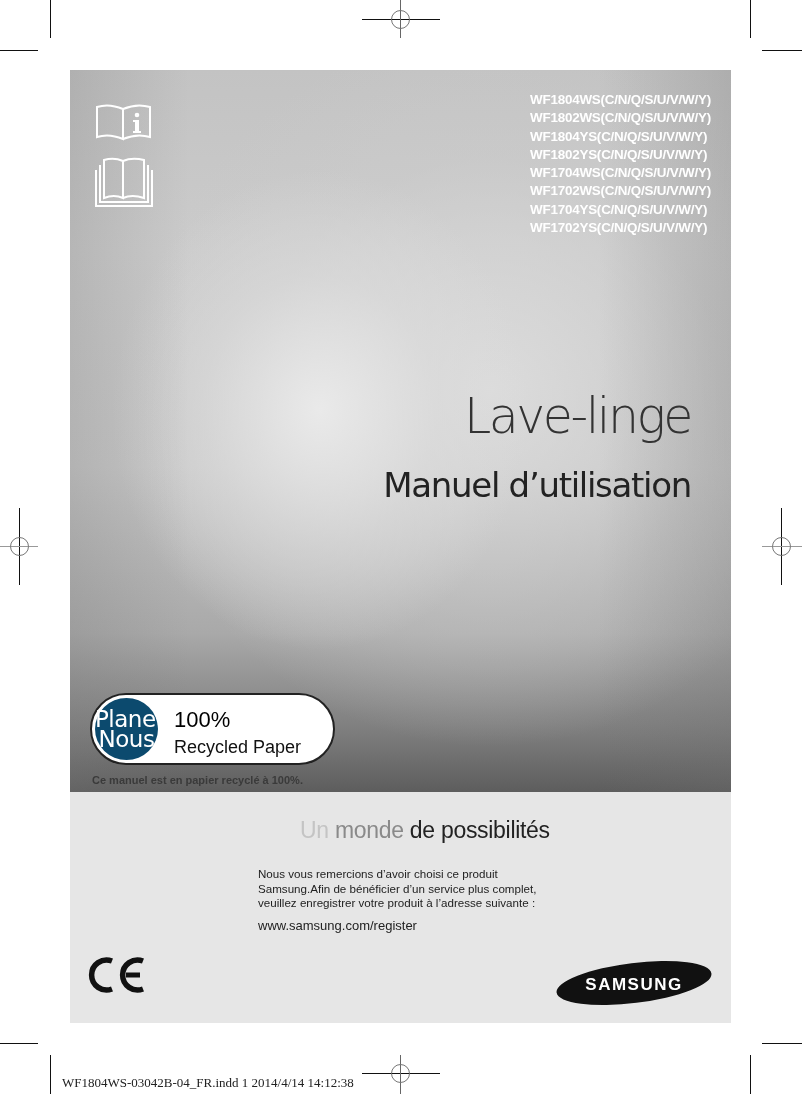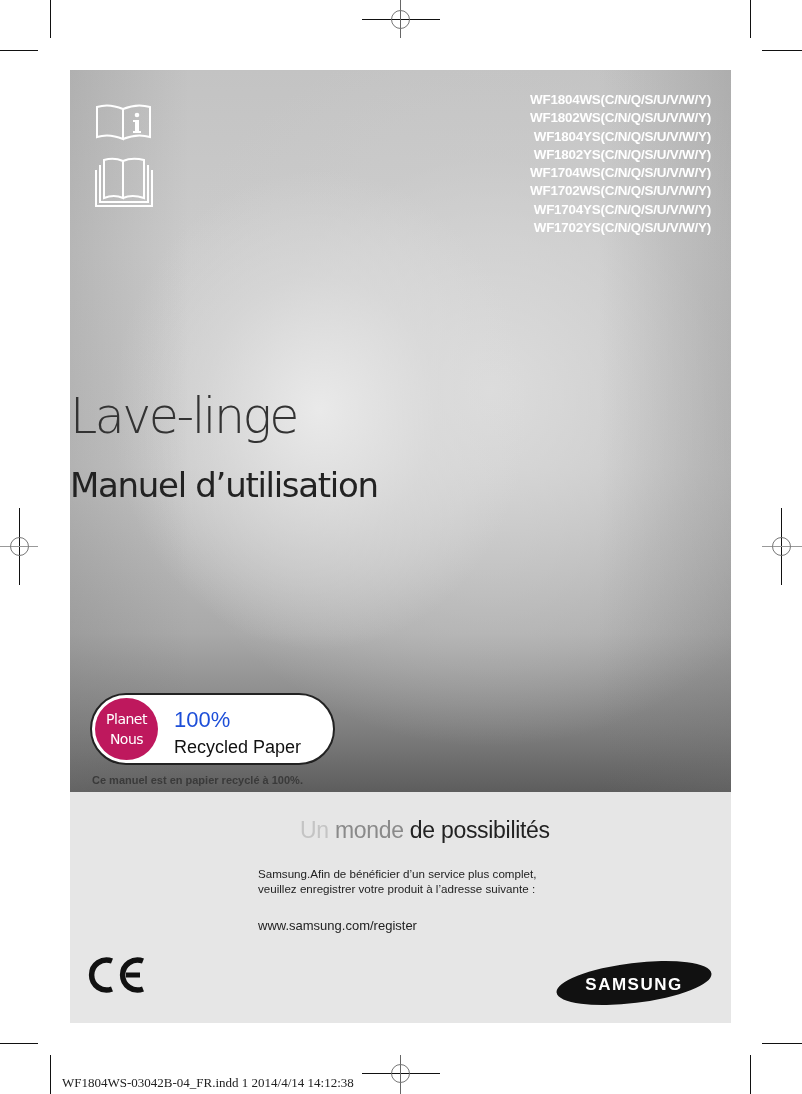--- a/index.html
+++ b/index.html
@@ -11,33 +11,33 @@
 
   #cover { position:absolute; left:70px; top:70px; width:661px; height:722px; overflow:hidden;
     background:
       radial-gradient(ellipse 260px 300px at 250px 340px, rgba(235,235,235,0.95) 0%, rgba(220,220,220,0.6) 45%, rgba(200,200,200,0) 80%),
       radial-gradient(ellipse 420px 420px at 420px 320px, rgba(225,225,225,0.8) 0%, rgba(205,205,205,0.4) 55%, rgba(190,190,190,0) 85%),
       linear-gradient(180deg, #c3c3c3 0%, #cbcbcb 25%, #c6c6c6 55%, #a9a9a9 78%, #7c7c7c 92%, #5d5d5d 100%);
   }
   #cover::after { content:""; position:absolute; inset:0;
     background: linear-gradient(90deg, rgba(120,120,120,0.25) 0%, rgba(0,0,0,0) 18%, rgba(0,0,0,0) 80%, rgba(110,110,110,0.25) 100%); }
 
-  .models { position:absolute; right:20px; top:21px; text-align:right; z-index:2; }
+  .models { position:absolute; right:20px; top:21px; z-index:2; }
   .model { font-family:"Liberation Sans", sans-serif; font-weight:bold; font-size:13.4px; line-height:18.3px; color:#ffffff; letter-spacing:-0.2px; }
 
   .manual-icons { position:absolute; left:24px; top:31px; z-index:2; }
 
-  .title { position:absolute; left:0; width:613px; text-align:left; color:#2a2a2a; z-index:2;
+  .title { position:absolute; left:8px; width:613px; text-align:right; color:#2a2a2a; z-index:2;
            font-family:"DejaVu Sans", sans-serif; font-weight:normal; }
   .title-main { top:318px; font-size:49px; letter-spacing:-2.5px; font-weight:200; color:#333; }
   .title-sub { top:395px; font-size:34px; letter-spacing:-1.3px; color:#222; }
 
   .badge { position:absolute; left:20px; top:623px; width:245px; height:72px; border-radius:36px; background:#fff; border:2px solid #222; box-sizing:border-box; z-index:2; }
-  .badge-circle { position:absolute; left:3px; top:3px; width:63px; height:62px; border-radius:50%; background:#be185d; color:#fff; text-align:center; font-family:"DejaVu Sans", sans-serif; font-size:14px; line-height:20px; padding-top:11px; box-sizing:border-box; letter-spacing:-0.5px; }
-  .badge-percent { position:absolute; left:82px; top:12px; font-size:22px; color:#1d4ed8; }
+  .badge-circle { position:absolute; left:3px; top:3px; width:63px; height:62px; border-radius:50%; background:#0c4a6e; color:#fff; text-align:center; font-family:"DejaVu Sans", sans-serif; font-size:23px; line-height:20px; padding-top:11px; box-sizing:border-box; letter-spacing:-0.5px; }
+  .badge-percent { position:absolute; left:82px; top:12px; font-size:22px; color:#000000; }
   .badge-text { position:absolute; left:82px; top:42px; font-size:18px; color:#111; }
   .recycled-note { position:absolute; left:22px; top:704px; font-size:11px; font-weight:bold; color:#3a3a3a; z-index:2; }
 
   #lower { position:absolute; left:70px; top:792px; width:661px; height:231px; background:#e6e6e6; }
   .tagline { position:absolute; left:190px; top:25px; font-size:23px; letter-spacing:-0.3px; }
   .tag-un { color:#c4c4c4;margin-left:40px; }
   .tag-monde { color:#8a8a8a;margin-top:36px; }
   .tag-rest { color:#222; }
   .intro { position:absolute; left:188px; top:75px; width:320px; font-size:11.6px; line-height:14.5px; color:#222; }
   .register { position:absolute; left:188px; top:126px; font-size:13px; color:#222; }
@@ -120,20 +120,21 @@
   <div class="recycled-note">Ce manuel est en papier recyclé à 100%.</div>
 </div>
 
 <div id="lower">
   <div class="tagline">
     <span class="tag-un">Un</span>
     <span class="tag-monde">monde</span>
     <span class="tag-rest">de possibilités</span>
   </div>
   <div class="intro">
+    <div>Nous vous remercions d’avoir choisi ce produit</div>
     <div>Samsung.Afin de bénéficier d’un service plus complet,</div>
     <div>veuillez enregistrer votre produit à l’adresse suivante :</div>
   </div>
   <div class="register">www.samsung.com/register</div>
 
   <div class="ce">
     <svg width="60" height="40" viewBox="0 0 60 40">
       <path d="M24 6 A15 15 0 1 0 24 34" fill="none" stroke="#111" stroke-width="5.5"></path>
       <path d="M55 6 A15 15 0 1 0 55 34" fill="none" stroke="#111" stroke-width="5.5"></path>
       <line x1="38" y1="20" x2="52" y2="20" stroke="#111" stroke-width="5"></line>

